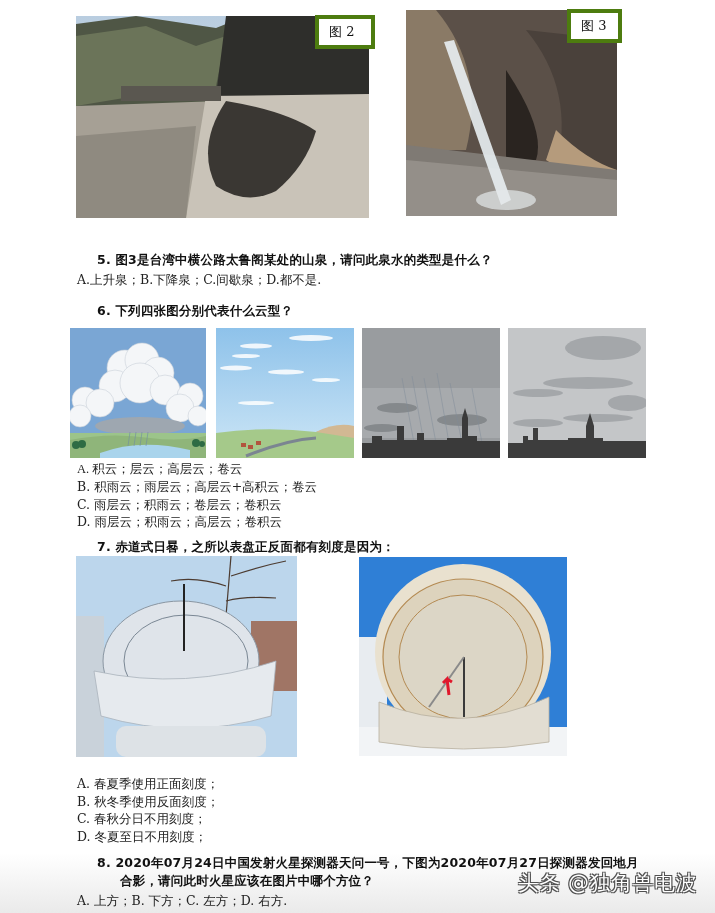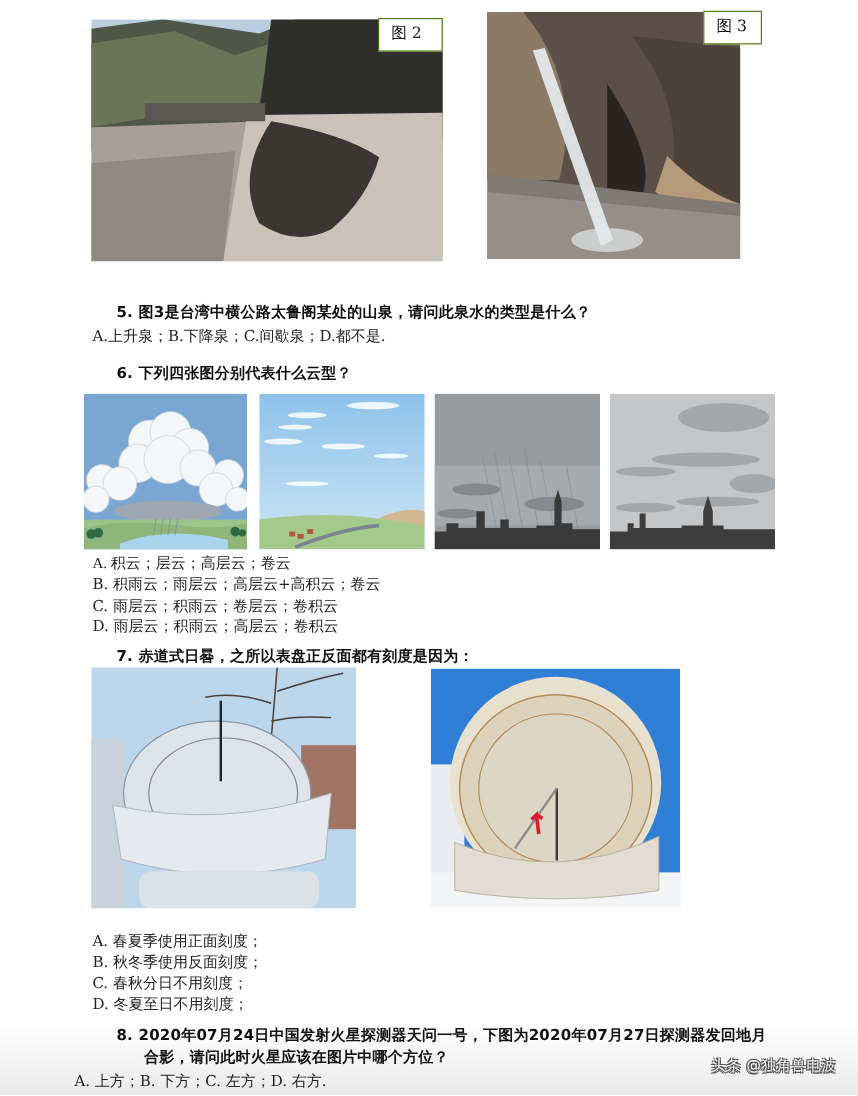--- a/index.html
+++ b/index.html
@@ -3,34 +3,34 @@
 <meta charset="utf-8">
 <style>
   html, body { margin: 0; padding: 0; }
   body {
     width: 715px; height: 913px; background: #ffffff; position: relative; overflow: hidden;
     font-family: "DejaVu Serif", "Liberation Serif", serif; color: #1a1a1a;
   }
   .abs { position: absolute; }
   .photo { overflow: hidden; }
   .fig-label {
-    position: absolute; background: #fff; border: 1px solid #4d7c0f;
+    position: absolute; background: #fff; border: 4px solid #4d7c0f;
     font-size: 13px; line-height: 1; padding: 6px 10px; color: #111;
     font-family: "DejaVu Serif", serif;
   }
   .q-title {
     position: absolute; font-family: "DejaVu Sans", "Liberation Sans", sans-serif;
     font-weight: bold; font-size: 12.5px; color: #111; white-space: nowrap; letter-spacing: 0.2px; margin-left: 20px;
   }
   .q-opt {
     position: absolute; font-size: 12.5px; color: #222; white-space: nowrap; line-height: 1;
   }
   .watermark {
     position: absolute; right: 18px; bottom: 16px; font-family: "DejaVu Sans", sans-serif;
-    font-size: 12px; color: #fff; white-space: nowrap;
+    font-size: 21px; color: #fff; white-space: nowrap;
     text-shadow: 0 0 1px #333, 1px 1px 0 #555, -1px -1px 0 #555, 1px -1px 0 #555, -1px 1px 0 #555;
     letter-spacing: 0.5px;
   }
   .bottom-fade {
     position: absolute; left: 0; right: 0; bottom: 0; height: 60px;
     background: linear-gradient(to bottom, rgba(255,255,255,0), rgba(225,225,225,0.7));
   }
 </style>
 </head>
 <body>
@@ -63,21 +63,21 @@
     <path d="M30 0 Q80 60 60 140 L0 140 L0 0 Z" fill="#8a7a66"></path>
     <path d="M120 20 Q170 80 150 160 L211 170 L211 30 Z" fill="#4a413b"></path>
     <path d="M100 60 Q140 120 130 150 L100 150 Z" fill="#2a2420"></path>
     <path d="M150 120 Q180 150 211 160 L211 190 Q170 170 140 150 Z" fill="#b59b7c"></path>
     <path d="M0 135 L211 160 L211 206 L0 206 Z" fill="#7f7a74"></path>
     <path d="M0 150 L211 170 L211 206 L0 206 Z" fill="#9a958f" opacity="0.8"></path>
     <path d="M38 32 L48 30 L105 190 L95 195 Z" fill="#e8eef2" opacity="0.9"></path>
     <ellipse cx="100" cy="190" rx="30" ry="10" fill="#e4e8ea" opacity="0.7"></ellipse>
   </svg>
 </div>
-<div class="fig-label" style="left:586px;top:9px;width:27px;height:14px;">图 3</div>
+<div class="fig-label" style="left:567px;top:9px;width:27px;height:14px;">图 3</div>
 
 <div class="q-title" style="left:77px;top:252px;">5.   图3是台湾中横公路太鲁阁某处的山泉，请问此泉水的类型是什么？</div>
 <div class="q-opt" style="left:77px;top:274px;">A.上升泉；B.下降泉；C.间歇泉；D.都不是.</div>
 
 <div class="q-title" style="left:77px;top:303px;">6.   下列四张图分别代表什么云型？</div>
 
 <div class="abs photo" style="left:70px;top:328px;width:136px;height:130px;">
   <svg width="136" height="130" viewBox="0 0 136 130">
     <rect width="136" height="130" fill="#7aa6d4"></rect>
     <g fill="#f4f6f8" stroke="#c9d0d8" stroke-width="0.6">
@@ -216,15 +216,15 @@
 </div>
 
 <div class="q-opt" style="left:77px;top:778px;text-align:right;">A. 春夏季使用正面刻度；</div>
 <div class="q-opt" style="left:77px;top:796px;">B. 秋冬季使用反面刻度；</div>
 <div class="q-opt" style="left:77px;top:813px;">C. 春秋分日不用刻度；</div>
 <div class="q-opt" style="left:77px;top:831px;text-align:center;">D. 冬夏至日不用刻度；</div>
 
 <div class="bottom-fade"></div>
 <div class="q-title" style="left:77px;top:855px;">8. 2020年07月24日中国发射火星探测器天问一号，下图为2020年07月27日探测器发回地月</div>
 <div class="q-title" style="left:100px;top:873px;">合影，请问此时火星应该在图片中哪个方位？</div>
-<div class="q-opt" style="left:62px;top:895px;">A. 上方；B. 下方；C. 左方；D. 右方.</div>
+<div class="q-opt" style="left:77px;top:895px;">A. 上方；B. 下方；C. 左方；D. 右方.</div>
 
 <div class="watermark">头条 @独角兽电波</div>
 
 </body></html>

